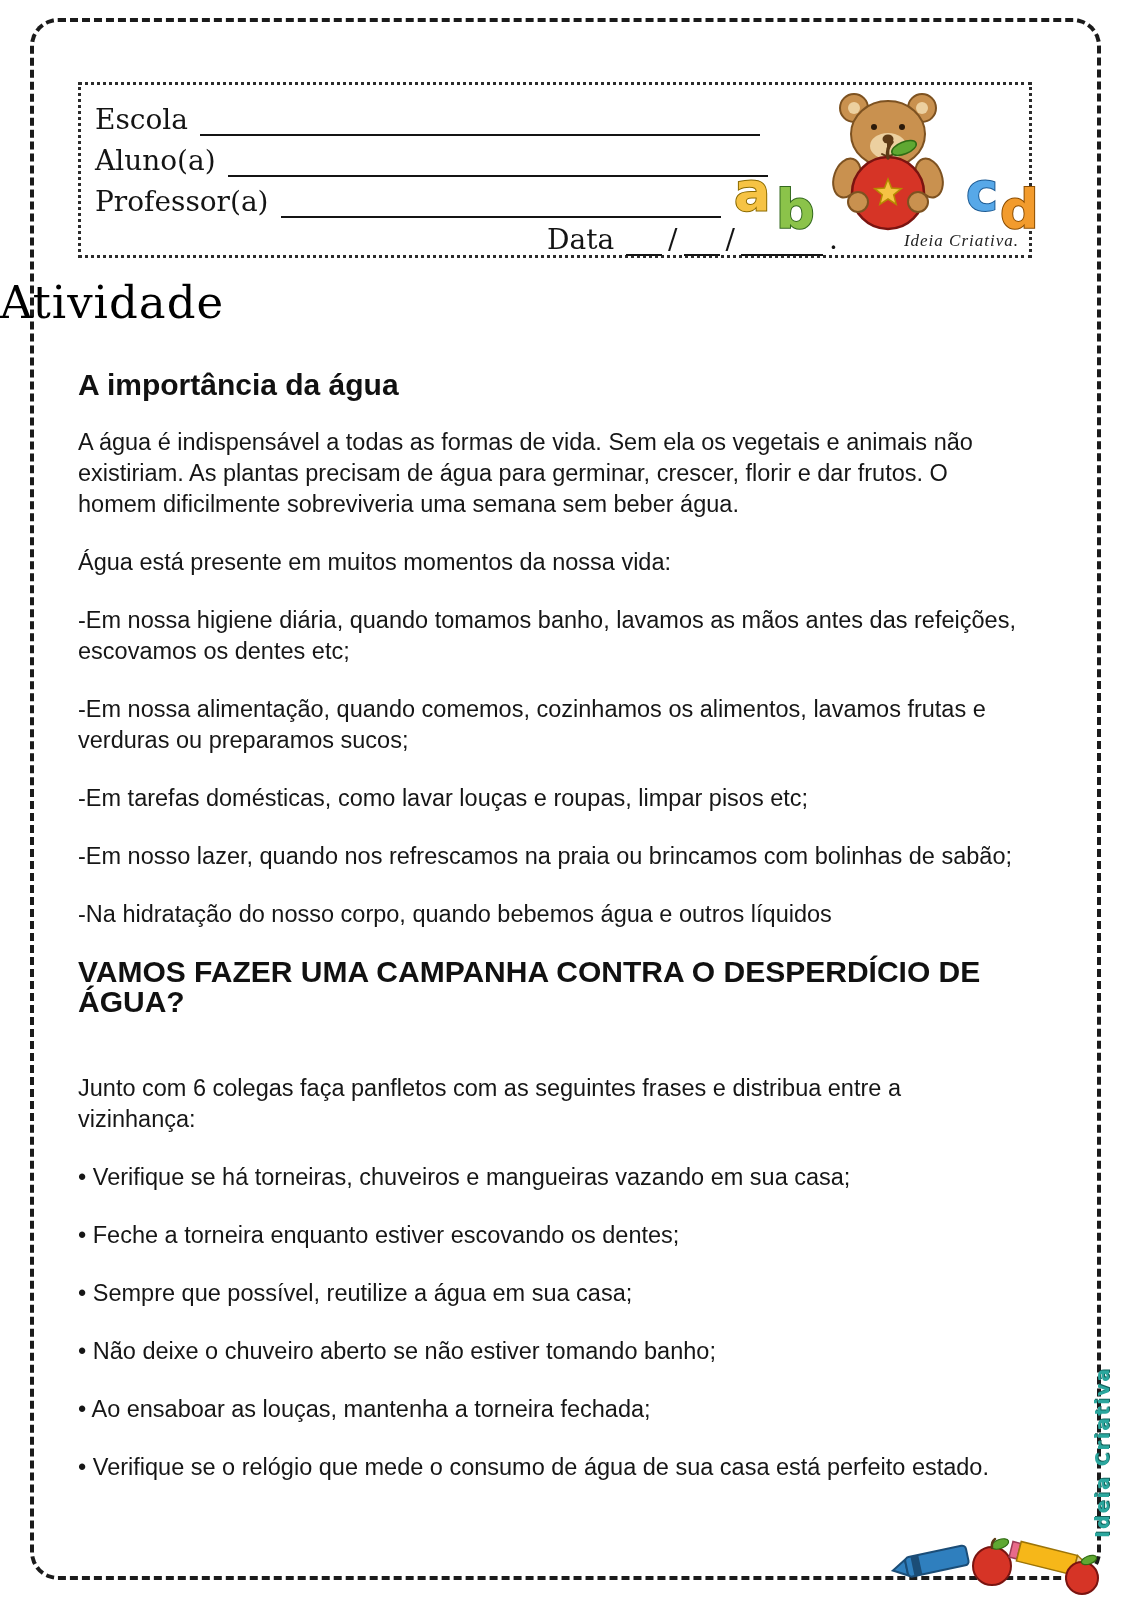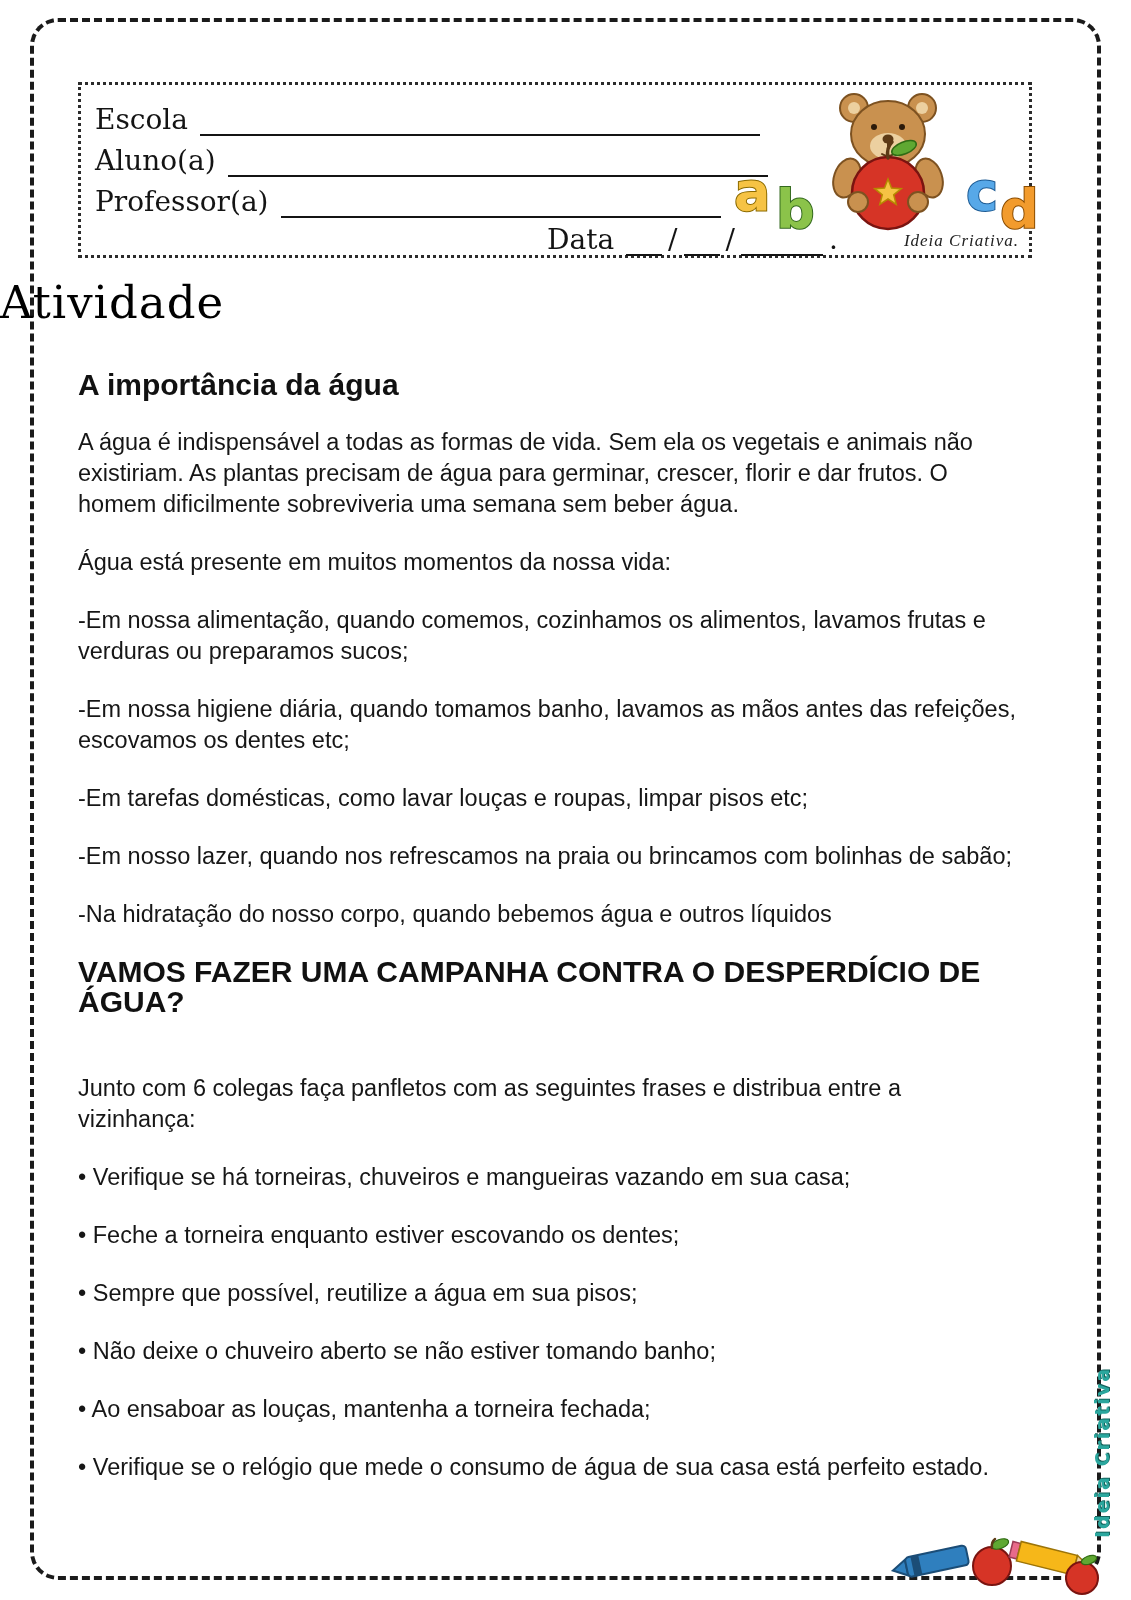--- a/index.html
+++ b/index.html
@@ -136,33 +136,33 @@
     <circle cx="190" cy="124" r="10" fill="#c9914f" stroke="#7d5221" stroke-width="2"></circle>
   </svg>
 
   <h1 class="page-title">Atividade</h1>
 
   <div class="content">
     <h2>A importância da água</h2>
 
     <p>A água é indispensável a todas as formas de vida. Sem ela os vegetais e animais não existiriam. As plantas precisam de água para germinar, crescer, florir e dar frutos. O homem dificilmente sobreviveria uma semana sem beber água.</p>
     <p>Água está presente em muitos momentos da nossa vida:</p>
+    <p>-Em nossa higiene diária, quando tomamos banho, lavamos as mãos antes das refeições, escovamos os dentes etc;</p>
     <p>-Em nossa alimentação, quando comemos, cozinhamos os alimentos, lavamos frutas e verduras ou preparamos sucos;</p>
-    <p>-Em nossa higiene diária, quando tomamos banho, lavamos as mãos antes das refeições, escovamos os dentes etc;</p>
     <p>-Em tarefas domésticas, como lavar louças e roupas, limpar pisos etc;</p>
     <p>-Em nosso lazer, quando nos refrescamos na praia ou brincamos com bolinhas de sabão;</p>
     <p>-Na hidratação do nosso corpo, quando bebemos água e outros líquidos</p>
 
     <h2 class="campaign">VAMOS FAZER UMA CAMPANHA CONTRA O DESPERDÍCIO DE ÁGUA?</h2>
 
     <p>Junto com 6 colegas faça panfletos com as seguintes frases e distribua entre a vizinhança:</p>
 
     <p class="bullet">• Verifique se há torneiras, chuveiros e mangueiras vazando em sua casa;</p>
     <p class="bullet">• Feche a torneira enquanto estiver escovando os dentes;</p>
-    <p class="bullet">• Sempre que possível, reutilize a água em sua pisos;</p>
+    <p class="bullet">• Sempre que possível, reutilize a água em sua casa;</p>
     <p class="bullet">• Não deixe o chuveiro aberto se não estiver tomando banho;</p>
     <p class="bullet">• Ao ensaboar as louças, mantenha a torneira fechada;</p>
     <p class="bullet">• Verifique se o relógio que mede o consumo de água de sua casa está perfeito estado.</p>
   </div>
 
   <div class="vertical-brand">Ideia Criativa</div>
 
   <svg class="footer-clipart" viewBox="0 0 215 78" xmlns="http://www.w3.org/2000/svg" aria-hidden="true">
 
     <g transform="rotate(-12 45 44)">

